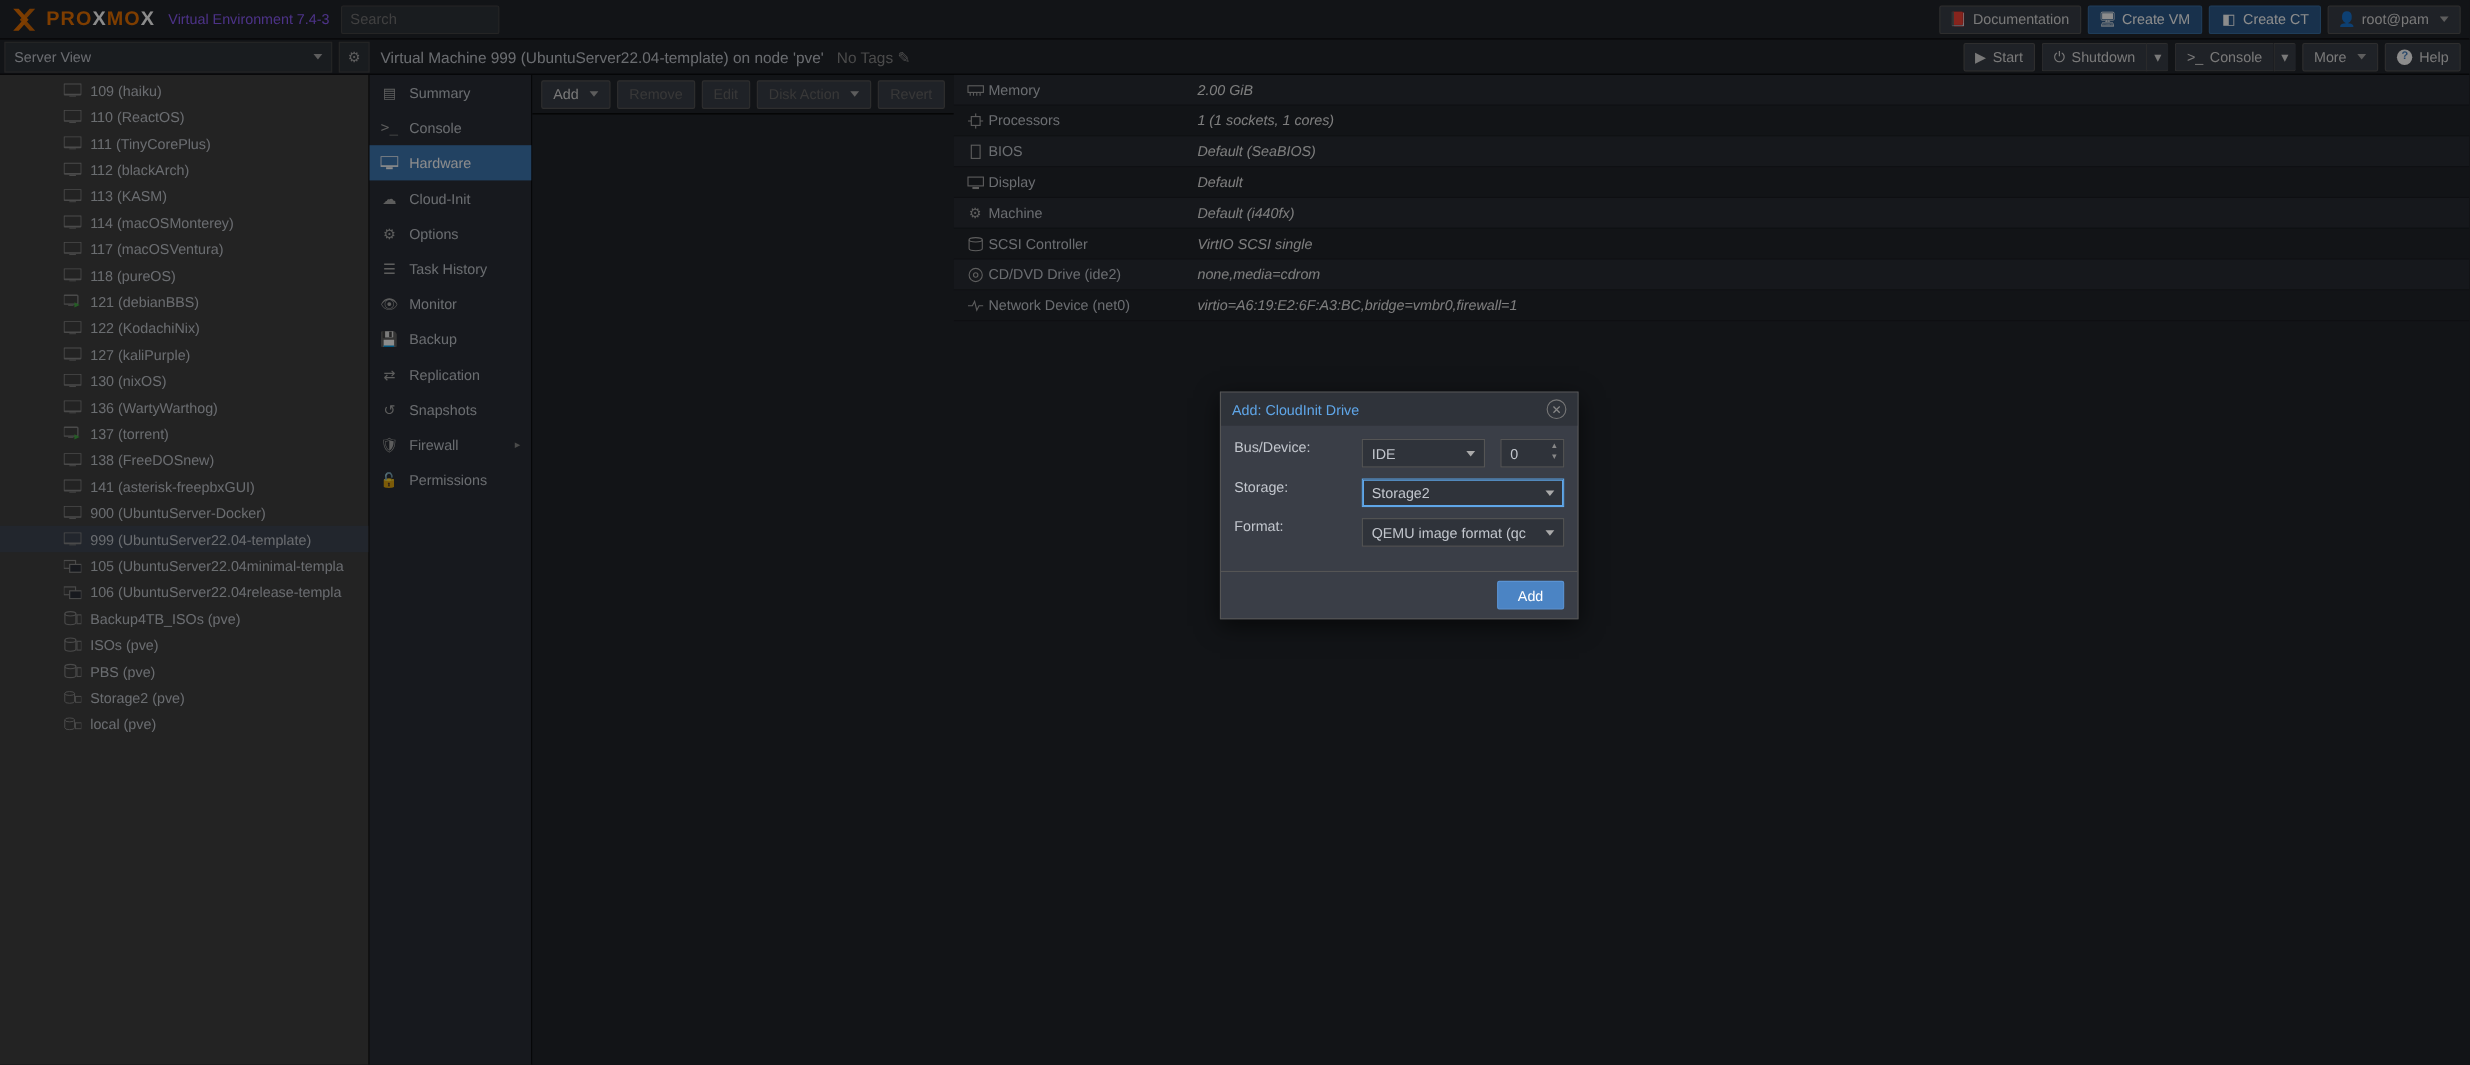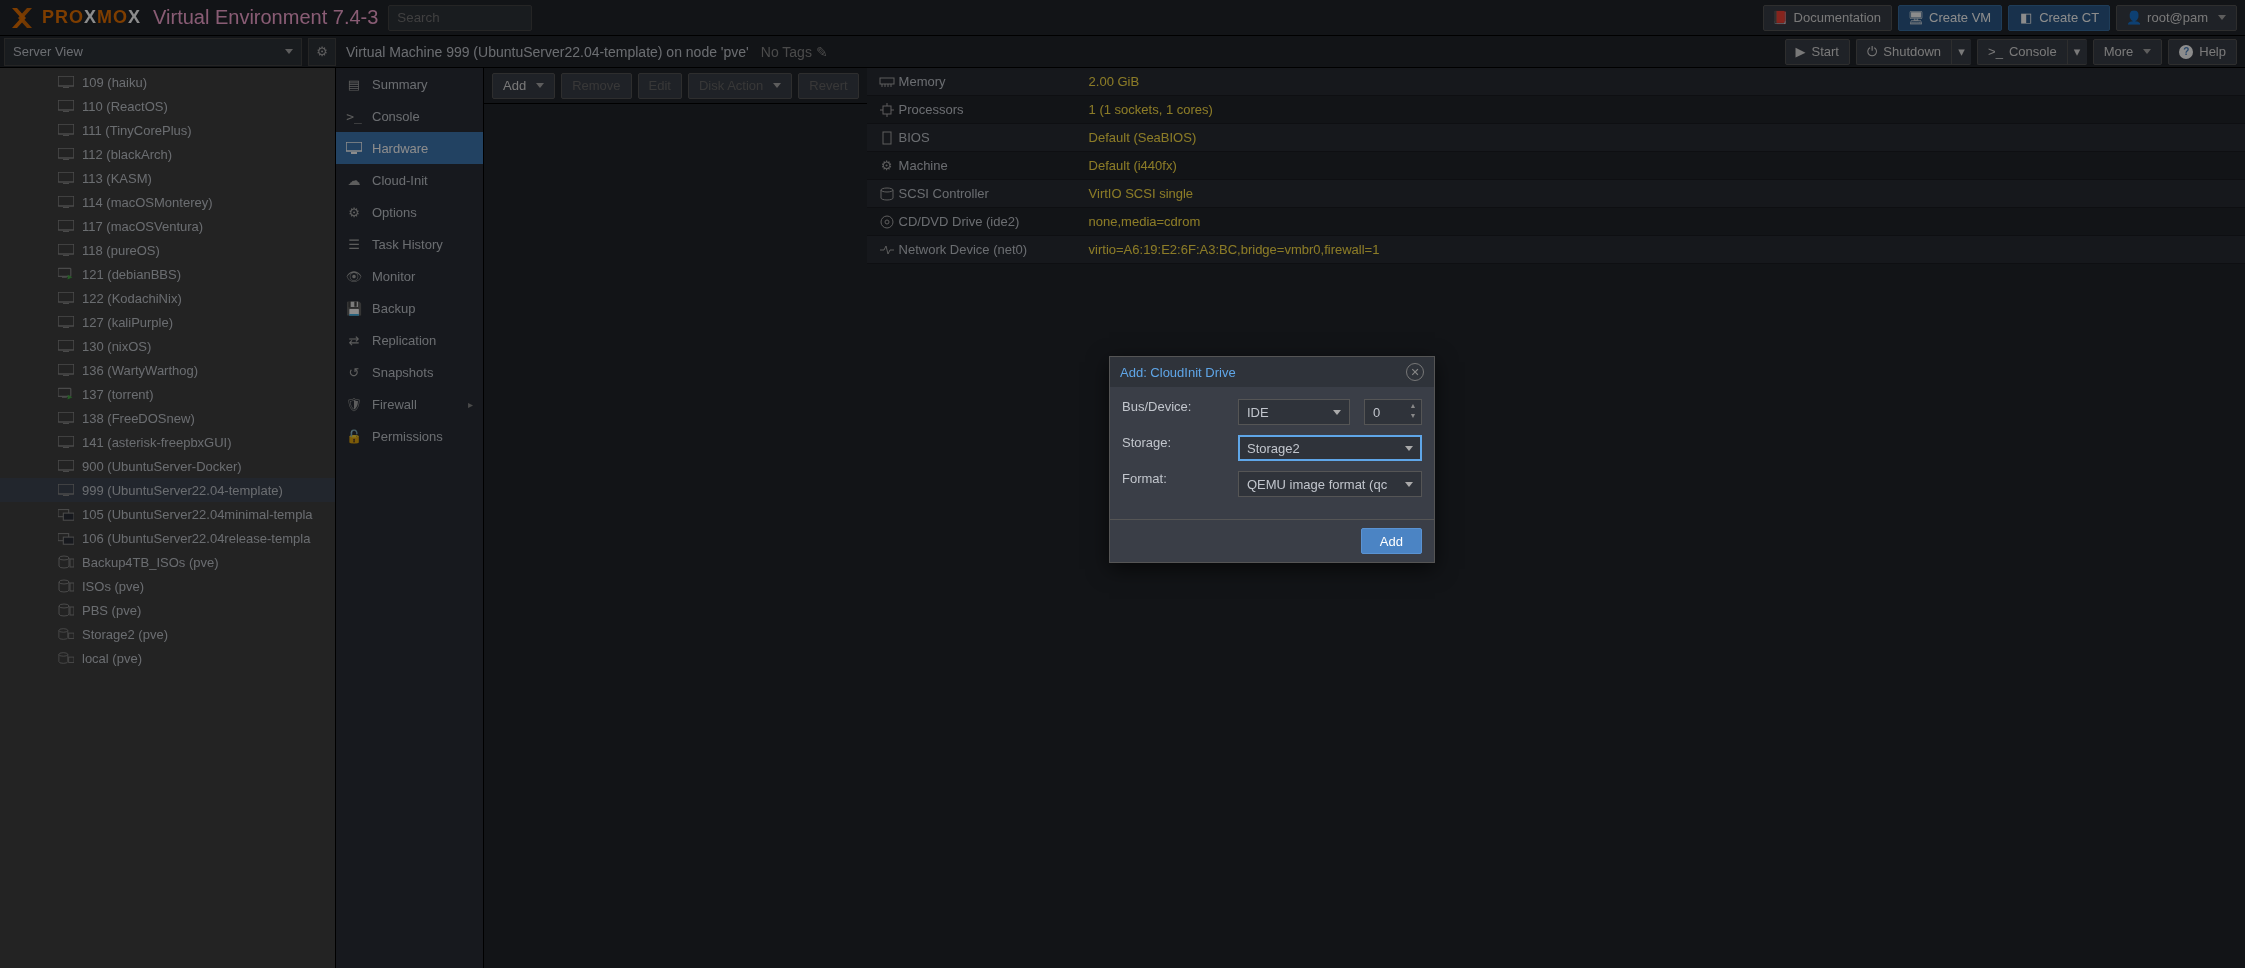--- a/index.html
+++ b/index.html
@@ -4,21 +4,21 @@
 <style>
 * { margin: 0; padding: 0; box-sizing: border-box; }
 body { font-family: Arial, Helvetica, sans-serif; font-size: 13px; background: #22252b; color: #c2c6cd; overflow: hidden; }
 
 
 .header { height: 36px; background: #22252b; display: flex; align-items: center; padding: 0 8px; border-bottom: 1px solid #000; }
 .logo-area { display: flex; align-items: center; gap: 6px; }
 .logo-icon { width: 28px; height: 28px; }
 .logo-text { font-size: 18px; font-weight: bold; letter-spacing: 1px; }
 .logo-prox { color: #e57000; }
-.env-label { color: #f9a8d4; margin-left: 6px; font-size: 20px; }
+.env-label { color: #8b5cf6; margin-left: 6px; font-size: 13px; }
 .search-box { margin-left: 10px; width: 144px; height: 26px; background: #2f333a; border: 1px solid #444; color: #888; padding: 0 8px; border-radius: 2px; }
 .header-right { margin-left: auto; display: flex; gap: 6px; align-items: center; }
 .btn { height: 26px; padding: 0 10px; background: #3a3e47; border: 1px solid #555; color: #ddd; display: inline-flex; align-items: center; gap: 6px; cursor: pointer; border-radius: 2px; font-size: 13px; }
 .btn .ic { width: 14px; height: 14px; display: inline-flex; align-items: center; justify-content: center; }
 .btn-blue { background: #2c5a8a; border-color: #3a6fa3; color: #fff; }
 .btn-drop::after { content: ""; border-left: 4px solid transparent; border-right: 4px solid transparent; border-top: 5px solid #aaa; margin-left: 4px; }
 
 
 .subbar { height: 32px; background: #22252b; display: flex; align-items: center; border-bottom: 1px solid #000; }
 .server-view-sel { width: 298px; height: 28px; margin-left: 4px; background: #2f333a; border: 1px solid #444; display: flex; align-items: center; padding: 0 8px; color: #c2c6cd; position: relative; }
@@ -47,21 +47,21 @@
 
 
 .content { flex: 1; background: #22252b; display: flex; flex-direction: row; position: relative; }
 .toolbar { height: 36px; display: flex; align-items: center; padding: 0 8px; gap: 6px; border-bottom: 1px solid #000; }
 .btn-disabled { color: #666; }
 .hw-table { flex: 1; overflow: auto; }
 .hw-row { display: flex; align-items: center; height: 28px; border-bottom: 1px solid #1a1d22; padding: 0 8px; }
 .hw-row:nth-child(odd) { background: #282c33; }
 .hw-icon { width: 24px; display: flex; align-items: center; justify-content: center; color: #aaa; }
 .hw-label { width: 190px; color: #c2c6cd; }
-.hw-val { color: #fde047; }
+.hw-val { color: #e5e5e5; font-style: italic; }
 .overlay-dim { position: fixed; inset: 0; background: rgba(0,0,0,0.45); pointer-events: none; z-index: 50; }
 .modal { position: absolute; z-index: 100; left: 625px; top: 288px; width: 326px; background: #3a3e47; border: 1px solid #555; box-shadow: 0 6px 20px rgba(0,0,0,0.6); }
 .modal-header { height: 30px; background: #2f333a; display: flex; align-items: center; padding: 0 10px; color: #5fa6e8; font-size: 13px; }
 .modal-close { margin-left: auto; width: 18px; height: 18px; border-radius: 50%; border: 1px solid #777; display: flex; align-items: center; justify-content: center; color: #888; cursor: pointer; font-size: 11px; }
 .modal-body { padding: 12px; }
 .form-row { display: flex; align-items: flex-start; margin-bottom: 10px; }
 .form-label { width: 116px; }
 .form-field { flex: 1; display: flex; gap: 14px; }
 .sel { height: 26px; background: #2f333a; border: 1px solid #555; color: #c2c6cd; padding: 0 8px; display: flex; align-items: center; position: relative; }
 .sel::after { content: ""; position: absolute; right: 8px; top: 10px; border-left: 4px solid transparent; border-right: 4px solid transparent; border-top: 5px solid #aaa; }
@@ -523,20 +523,30 @@
           <span class="hw-icon">
             <svg width="12" height="14" viewBox="0 0 12 14">
               <rect x="2" y="1" width="8" height="12" fill="none" stroke="#aaa"></rect>
             </svg>
           </span>
           <span class="hw-label">BIOS</span>
           <span class="hw-val">Default (SeaBIOS)</span>
         </div>
         <div class="hw-row">
           <span class="hw-icon">
+            <svg width="16" height="12" viewBox="0 0 16 12">
+              <rect x="1" y="1" width="14" height="8" fill="none" stroke="#aaa"></rect>
+              <rect x="5" y="10" width="6" height="2" fill="#aaa"></rect>
+            </svg>
+          </span>
+          <span class="hw-label">Display</span>
+          <span class="hw-val">Default</span>
+        </div>
+        <div class="hw-row">
+          <span class="hw-icon">
             <span style="color:#aaa">⚙</span>
           </span>
           <span class="hw-label">Machine</span>
           <span class="hw-val">Default (i440fx)</span>
         </div>
         <div class="hw-row">
           <span class="hw-icon">
             <svg width="14" height="14" viewBox="0 0 14 14">
               <ellipse cx="7" cy="3" rx="6" ry="2" fill="none" stroke="#aaa"></ellipse>
               <path d="M1 3 V11 A6 2 0 0 0 13 11 V3" fill="none" stroke="#aaa"></path>

